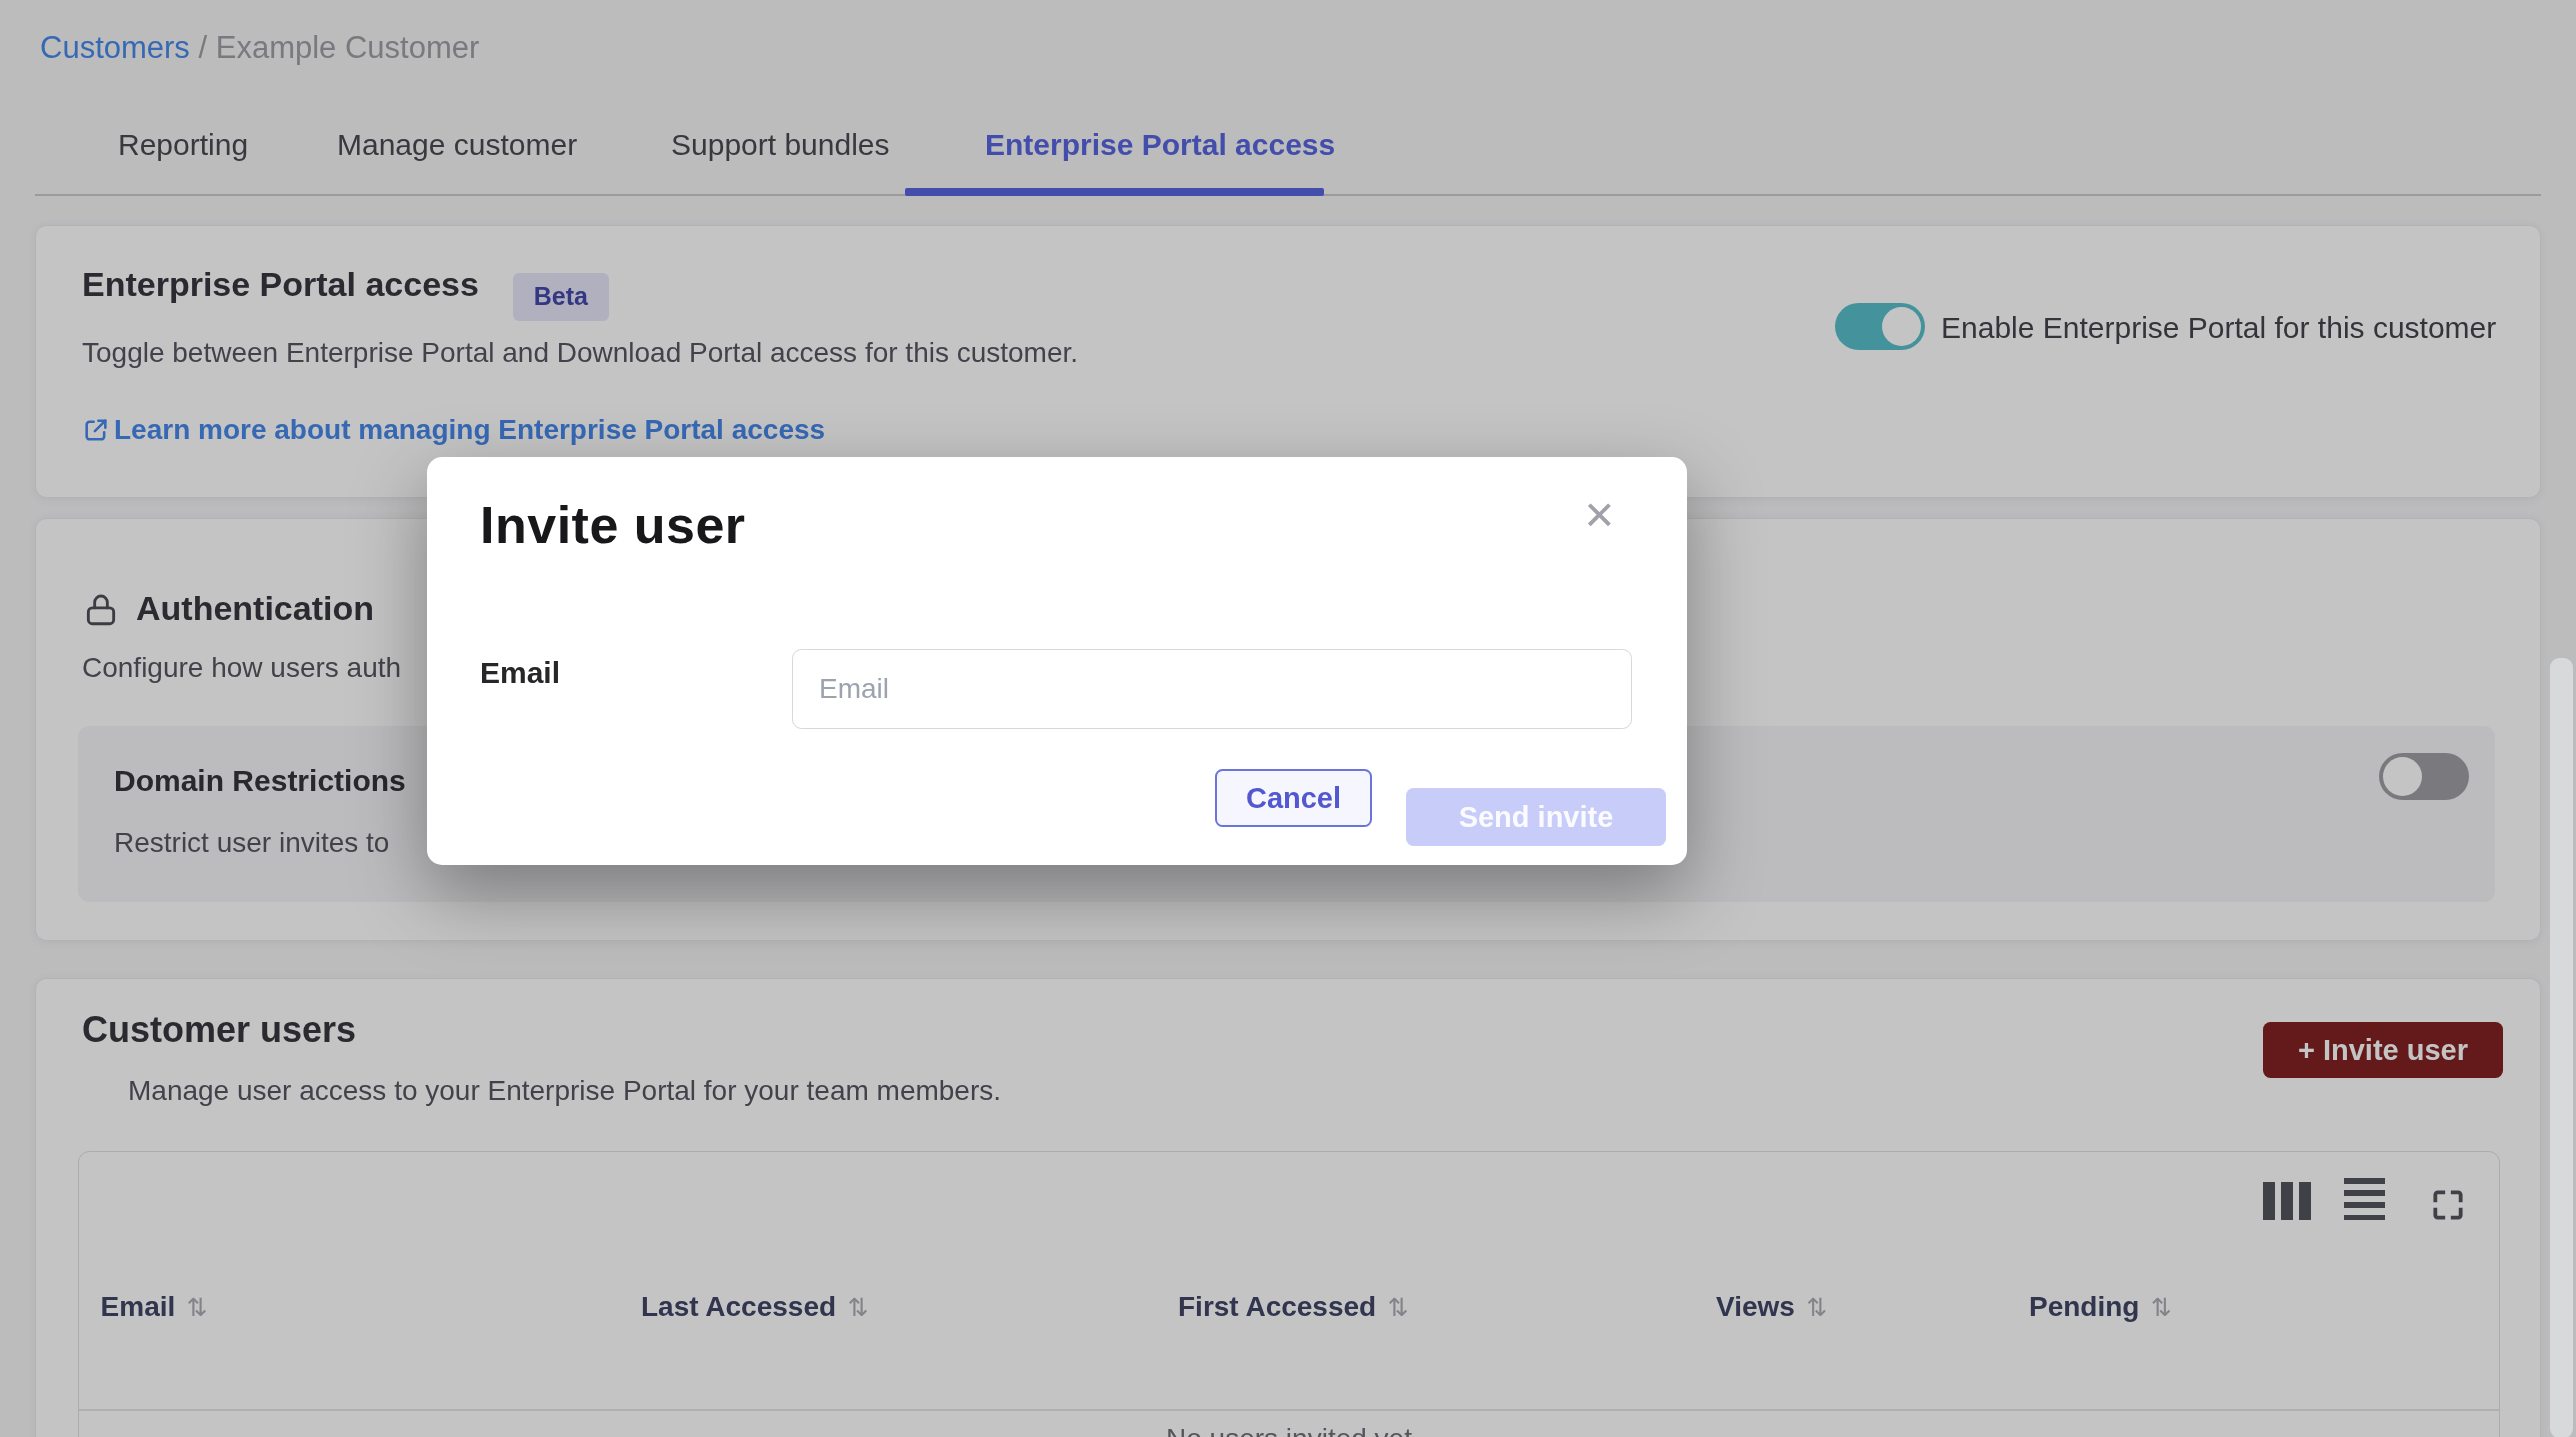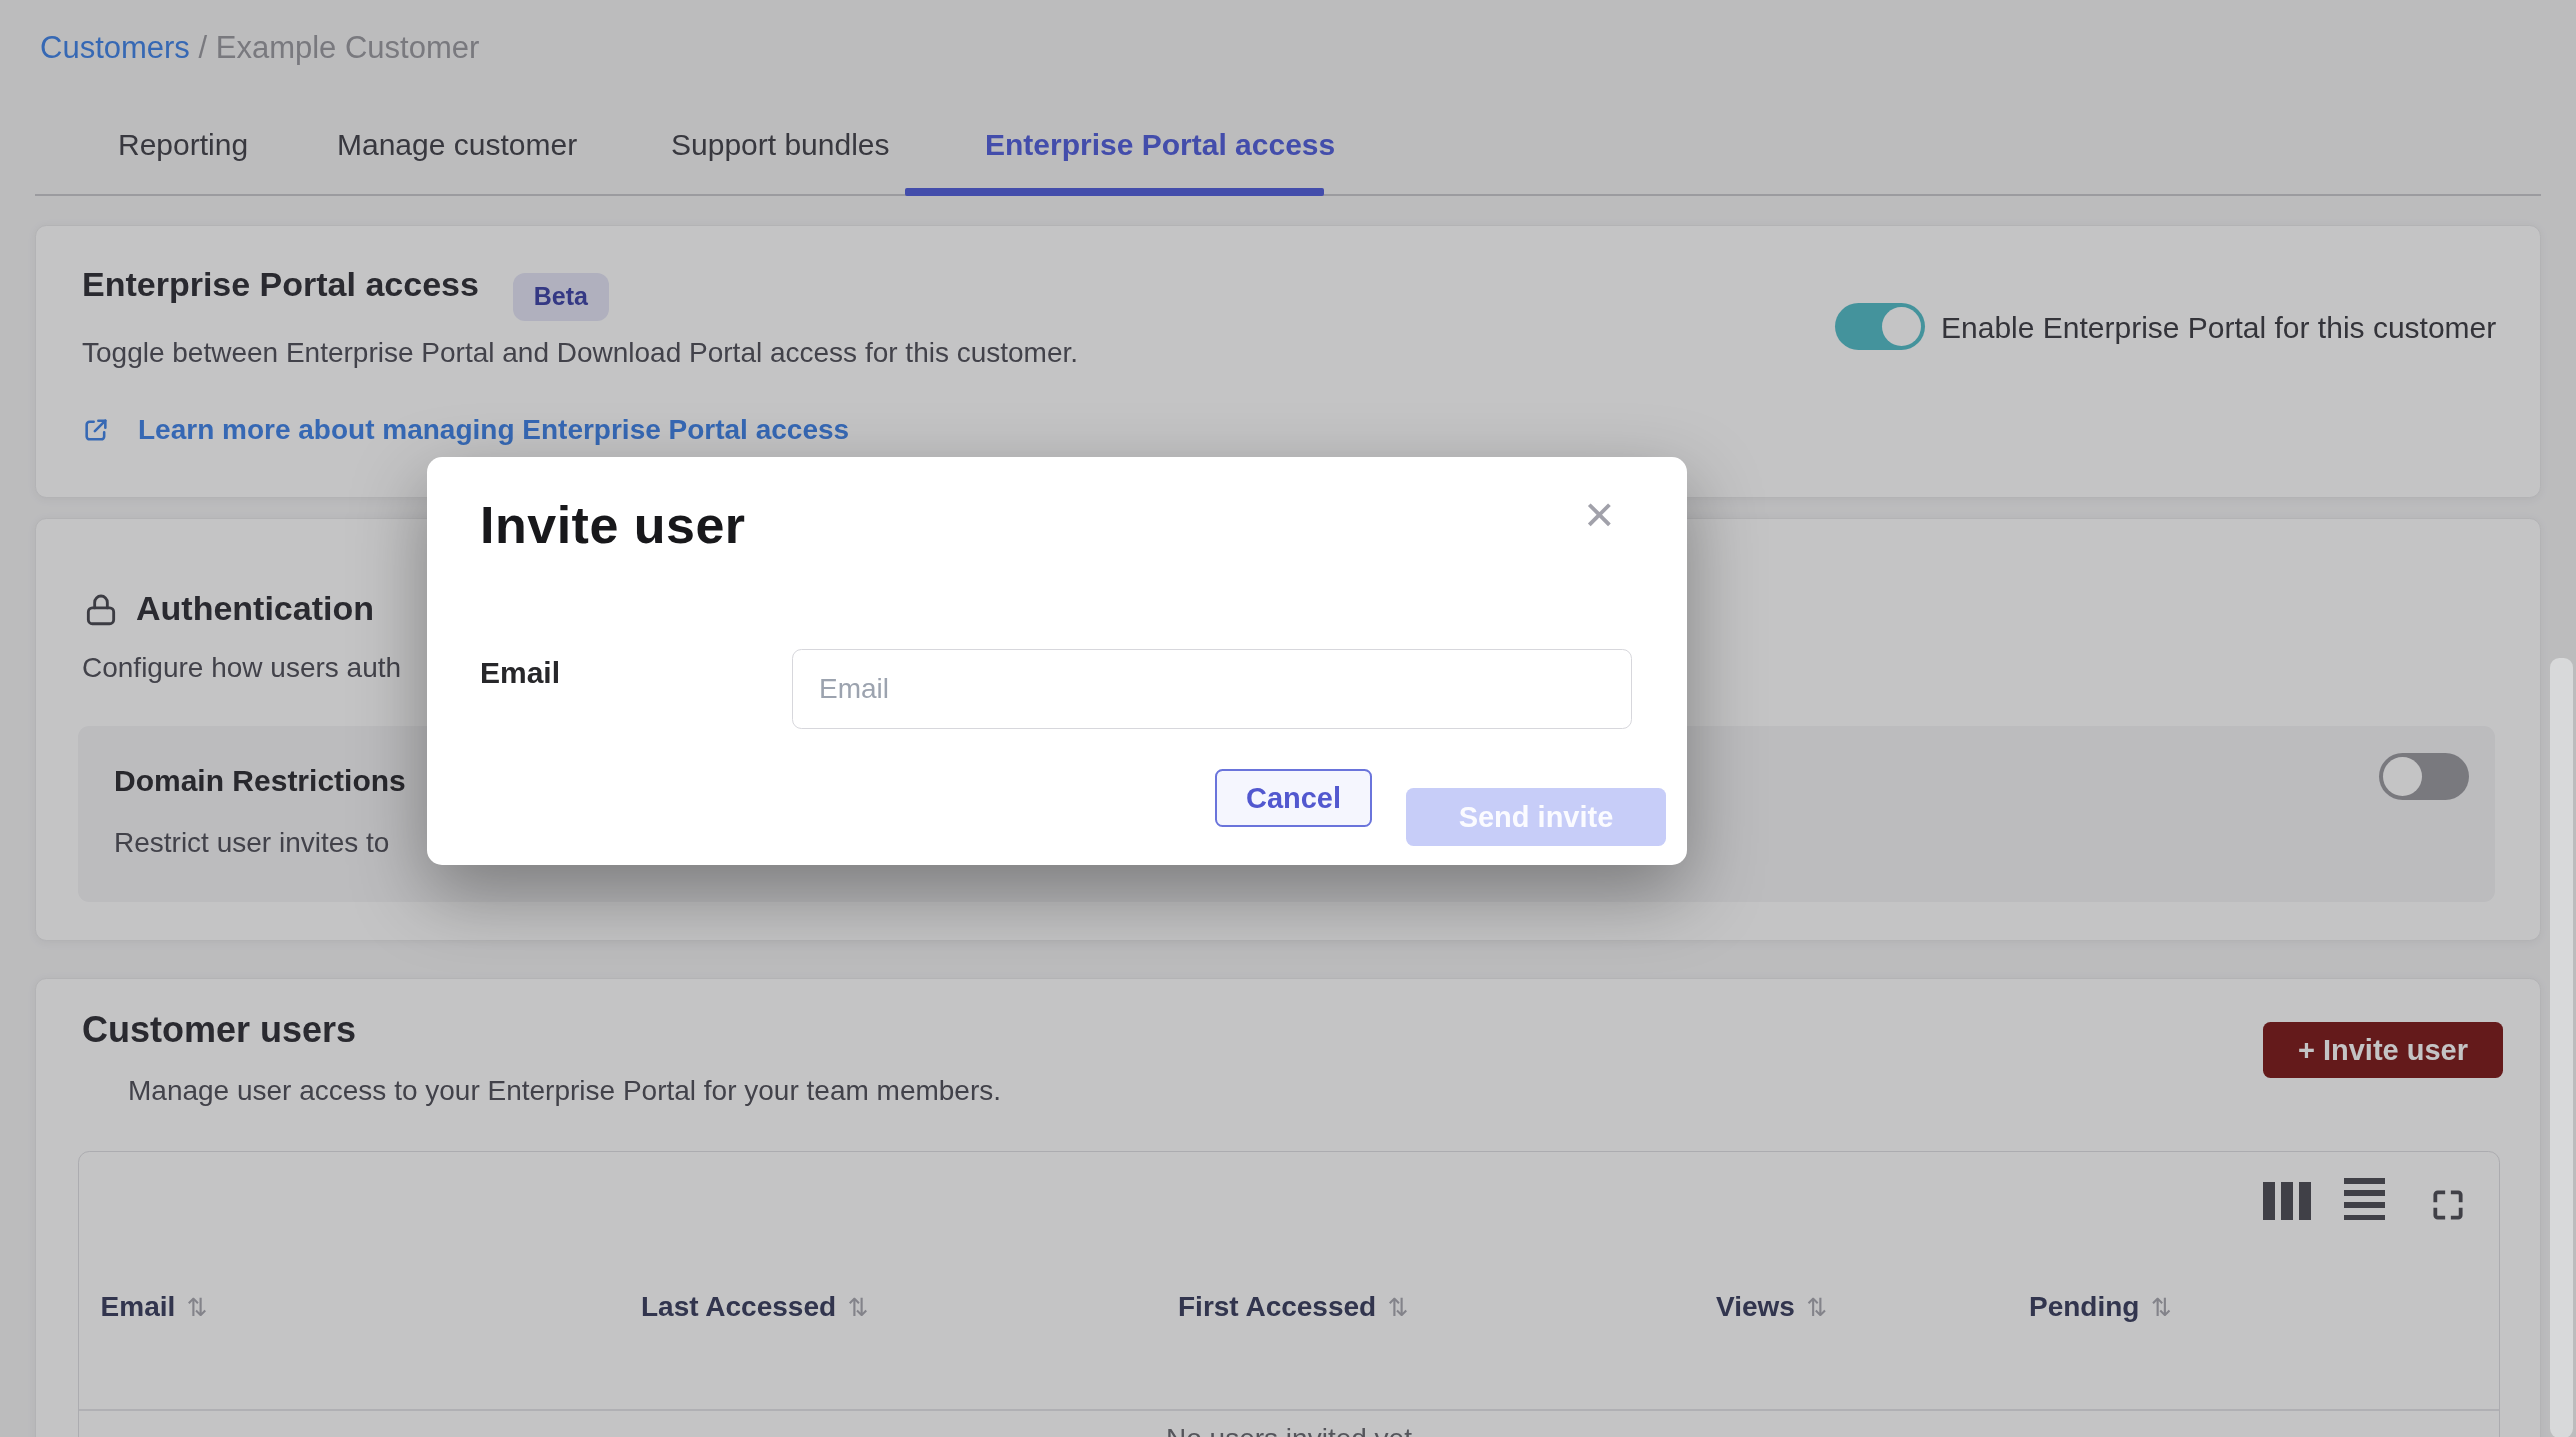--- a/index.html
+++ b/index.html
@@ -27,24 +27,24 @@
     box-shadow:0 1.9px 9.4px rgba(0,0,0,0.05);
   }
   #card-portal { left:35px; top:225px;  width:2506px; height:273px; }
   #card-auth   { left:35px; top:518px;  width:2506px; height:423px; }
   #card-users  { left:35px; top:978px; width:2506px; height:489px; }
 
   .card-title { font-size:34px; font-weight:700; color:#323238; }
   .body-text  { font-size:28px; color:#52525b; }
 
   .beta-badge {
-    left:477px; top:47px; padding:9.4px 20.7px; border-radius:12px;
+    left:477px; top:47px; padding:9.4px 20.7px; border-radius:6px;
     background:#e4e5f6; color:#3f45a8; font-size:25px; font-weight:700;
   }
-  .ext-link { left:46px; top:188px; display:flex; align-items:center; gap:28px;
+  .ext-link { left:46px; top:188px; display:flex; align-items:center; gap:4px;
     color:#4285e8; font-size:28px; font-weight:600; cursor:pointer; }
 
   
   .toggle { width:90px; height:47px; border-radius:23.5px; cursor:pointer; }
   .toggle .knob { position:absolute; top:3.8px; width:39px; height:39px; border-radius:50%; background:#fff; }
   .toggle.on  { background:#55bec9; }
   .toggle.on .knob { right:3.8px; }
   .toggle.off { background:#9b9ba1; }
   .toggle.off .knob { left:3.8px; }
   .toggle-label { font-size:30px; color:#3f3f46; white-space:nowrap; }

